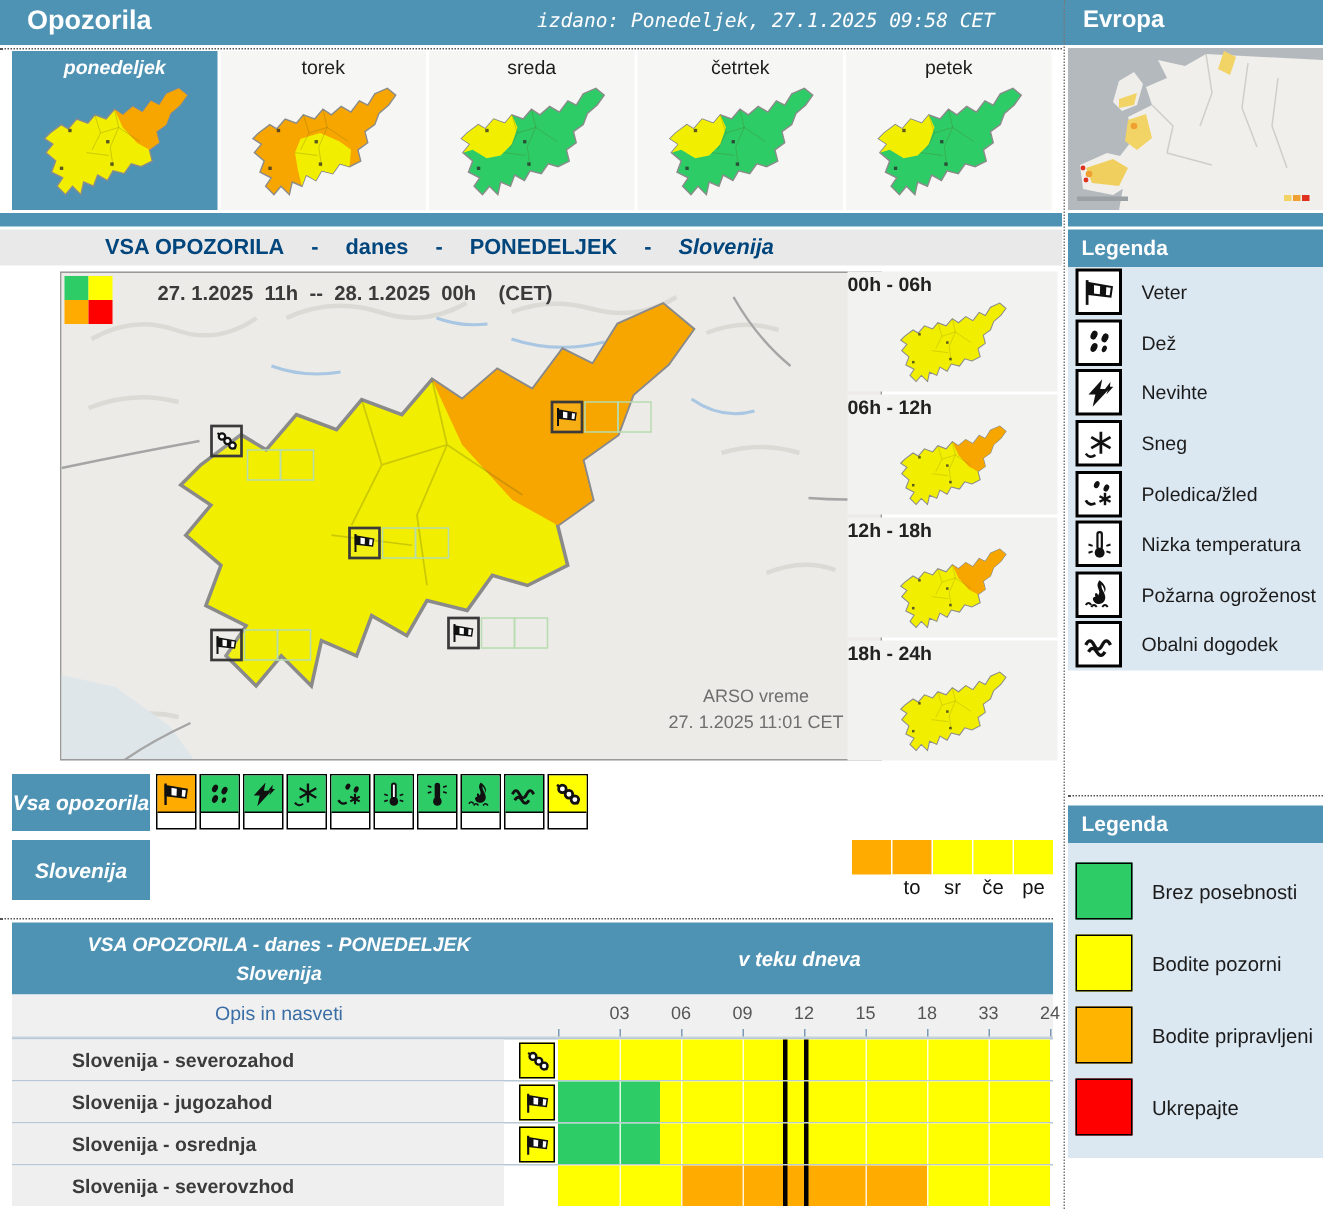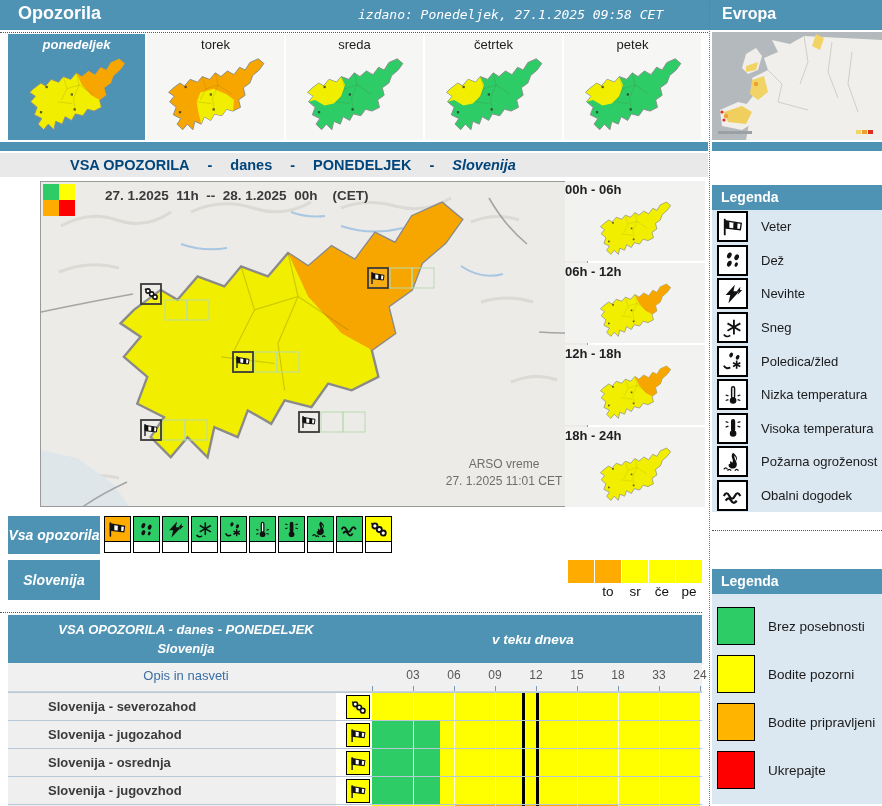--- a/index.html
+++ b/index.html
@@ -34,21 +34,21 @@
   .corner-legend{position:absolute;left:2px;top:2px;width:32px;height:32px;}
   .corner-legend div{position:absolute;width:16px;height:16px;}
   
   .tpanels{position:absolute;left:565px;top:181px;width:140px;height:326px;}
   .tpanel{width:140px;height:80px;background:#f2f2f1;margin-bottom:2px;position:relative;}
   .tpanel-label{font-size:13px;font-weight:bold;color:#222;padding-top:1px;}
   .tpanel-map{position:absolute;left:14px;top:19px;width:112px;height:59px;}
   
   .europe-map{position:absolute;left:712px;top:32px;width:170px;height:108px;cursor:pointer;}
   .europe-bar{position:absolute;left:712px;top:142px;width:170px;height:9px;background:#4f93b4;}
-  .legend{position:absolute;left:712px;width:170px;margin-top:32px;}
+  .legend{position:absolute;left:712px;width:170px;}
   .legend-hd{height:25px;background:#4f93b4;color:#fff;font-weight:bold;font-size:14px;
              line-height:25px;padding-left:9px;box-sizing:border-box;}
   .legend-body{background:#dbe7f1;}
   .l1item{display:flex;align-items:center;height:33.6px;}
   .l1box{width:27px;height:27px;background:#fff;border:2px solid #000;margin-left:5px;
          display:flex;align-items:center;justify-content:center;flex:none;}
   .l1label{margin-left:13px;font-size:13px;color:#1b1b1b;}
   .l2item{display:flex;align-items:center;padding:5px 0 5px 5px;}
   .l2box{width:36px;height:36px;border:1px solid #000;flex:none;}
   .l2label{margin-left:13px;font-size:13.5px;color:#1b1b1b;}
@@ -515,28 +515,20 @@
           <span class="l1box">
                  <svg width="22" height="22" viewBox="0 0 24 24">
               <use href="#sym-lowtemp"></use>
             </svg>
           </span>
                <span class="l1label">Nizka temperatura</span>
         </div>
         <div class="l1item">
           <span class="l1box">
                  <svg width="22" height="22" viewBox="0 0 24 24">
-              <use href="#sym-hightemp"></use>
-            </svg>
-          </span>
-               <span class="l1label">Visoka temperatura</span>
-        </div>
-        <div class="l1item">
-          <span class="l1box">
-                 <svg width="22" height="22" viewBox="0 0 24 24">
               <use href="#sym-fire"></use>
             </svg>
           </span>
                <span class="l1label">Požarna ogroženost</span>
         </div>
         <div class="l1item">
           <span class="l1box">
                  <svg width="22" height="22" viewBox="0 0 24 24">
               <use href="#sym-coast"></use>
             </svg>
@@ -760,41 +752,20 @@
             <div class="gl" style="left:123px"></div>
             <div class="gl" style="left:164px"></div>
             <div class="gl" style="left:205px"></div>
             <div class="gl" style="left:246px"></div>
             <div class="gl" style="left:287px"></div>
             <div class="marker" style="left:150.33333333333331px;top:0;height:27px;"></div>
             <div class="marker" style="left:164px;top:0;height:27px;"></div>
           </div>
         </div>
         <div class="wt-row">
-          <div class="wt-row-label">Slovenija - jugovzhod</div>
-               <div class="wt-icon">
-                 <svg width="17" height="17" viewBox="0 0 24 24">
-              <use href="#sym-wind"></use>
-            </svg>
-          </div>
-               <div class="wt-timeline">
-            <div class="seg" style="left:0px;width:68.33333333333333px;background:#2ecc66"></div>
-            <div class="seg" style="left:68.33333333333333px;width:259.66666666666663px;background:#ffff00"></div>
-            <div class="gl" style="left:41px"></div>
-            <div class="gl" style="left:82px"></div>
-            <div class="gl" style="left:123px"></div>
-            <div class="gl" style="left:164px"></div>
-            <div class="gl" style="left:205px"></div>
-            <div class="gl" style="left:246px"></div>
-            <div class="gl" style="left:287px"></div>
-            <div class="marker" style="left:150.33333333333331px;top:0;height:27px;"></div>
-            <div class="marker" style="left:164px;top:0;height:27px;"></div>
-          </div>
-        </div>
-        <div class="wt-row">
           <div class="wt-row-label">Slovenija - severovzhod</div>
 
                <div class="wt-timeline">
             <div class="seg" style="left:0px;width:82px;background:#ffff00"></div>
             <div class="seg" style="left:82px;width:164px;background:#ffab00"></div>
             <div class="seg" style="left:246px;width:82px;background:#ffff00"></div>
             <div class="gl" style="left:41px"></div>
             <div class="gl" style="left:82px"></div>
             <div class="gl" style="left:123px"></div>
             <div class="gl" style="left:164px"></div>

